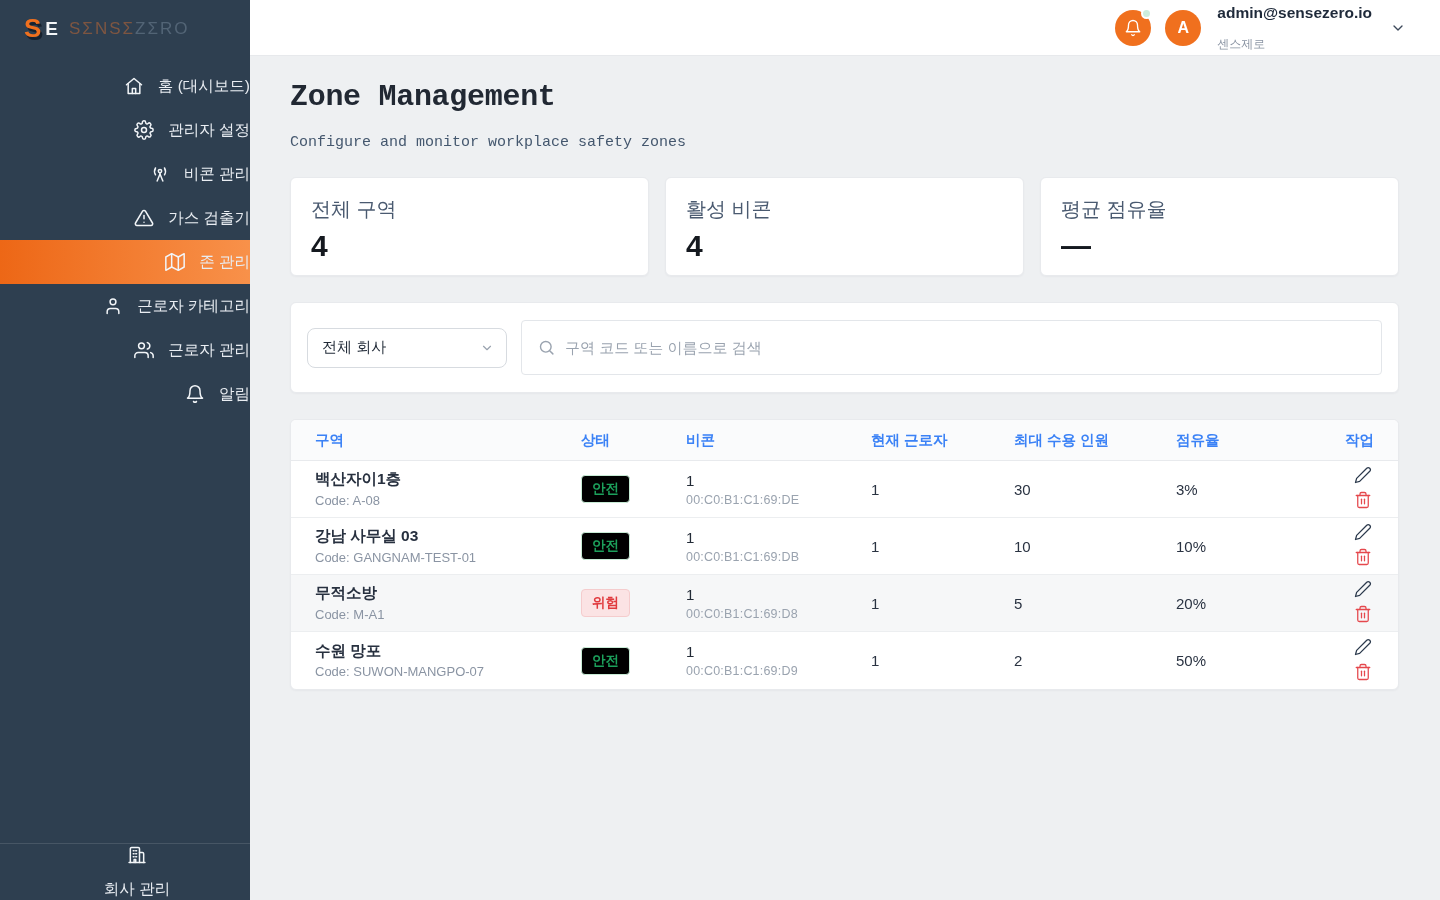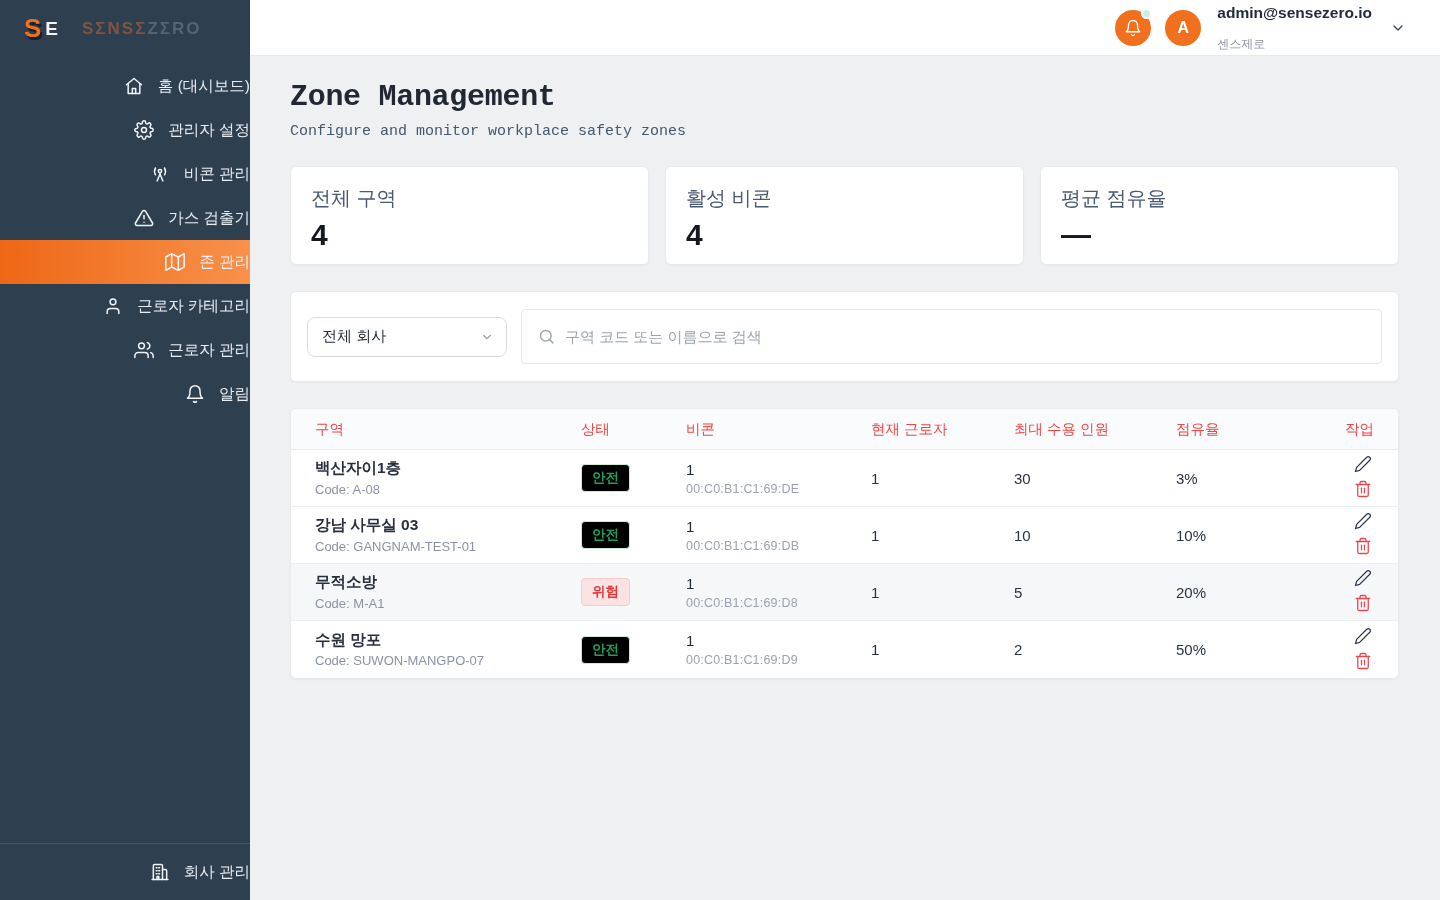--- a/index.html
+++ b/index.html
@@ -4,47 +4,47 @@
 <style>
   * { margin:0; padding:0; box-sizing:border-box; }
   html,body { width:1440px; height:900px; overflow:hidden; }
   body { font-family:"Liberation Sans","DejaVu Sans",sans-serif; background:#eef0f2; color:#1f2630; display:flex; }
 
   
   .sidebar { width:250px; min-width:250px; height:900px; background:#2e3f50; display:flex; flex-direction:column; color:#eef2f6; }
   .logo { height:56px; display:flex; align-items:center; padding-left:24px; gap:2px; }
   .logo-mark { font-size:26px; font-weight:800; color:#f0701e; text-shadow:2px 3px 0 #17212e; line-height:1; }
   .logo-mark2 { font-size:19px; font-weight:800; color:#f3f5f7; margin-left:2px; line-height:1; }
-  .logo-name { font-size:17px; font-weight:700; letter-spacing:2px; margin-left:22px; line-height:1; }
+  .logo-name { font-size:17px; font-weight:400; letter-spacing:2px; margin-left:9px; line-height:1; }
   .logo-name .p1 { color:rgba(236,116,46,.42); }
   .logo-name .p2 { color:rgba(142,160,180,.38); }
   .nav { margin-top:8px; flex:1; }
   .nav-item { height:44px; display:flex; align-items:center; gap:14px; padding-left:24px; font-size:15.5px; font-weight:500; color:#e9edf2; cursor:pointer;justify-content:flex-end; }
   .nav-item svg { width:20px; height:20px; stroke:#f2f5f8; stroke-width:1.8; fill:none; stroke-linecap:round; stroke-linejoin:round; flex:none; }
   .nav-item.active { background:linear-gradient(90deg,#ed6716,#f8914a); }
   .sidebar-footer { border-top:1px solid rgba(255,255,255,.12); }
-  .sidebar-footer .nav-item { height:56px; }
+  .sidebar-footer .nav-item { height:56px;flex-direction:column; }
 
   
   .main { flex:1; display:flex; flex-direction:column; height:900px; }
   .topbar { height:56px; background:#ffffff; border-bottom:1px solid #e7e9ec; display:flex; align-items:center; justify-content:flex-end; padding-right:34px; gap:12px; }
   .bell-btn { width:36px; height:36px; border-radius:50%; background:#f0701e; border:none; position:relative; display:flex; align-items:center; justify-content:center; cursor:pointer; }
   .bell-btn svg { width:18px; height:18px; stroke:#fff; stroke-width:1.8; fill:none; stroke-linecap:round; stroke-linejoin:round; }
   .bell-badge { position:absolute; top:-2px; right:-1px; width:11px; height:11px; border-radius:50%; background:#cdeedd; border:2px solid #ffffff; }
   .avatar { width:36px; height:36px; border-radius:50%; background:#f0701e; color:#fff; font-size:16px; font-weight:700; display:flex; align-items:center; justify-content:center; margin-left:2px; }
   .user-meta { margin-left:4px; line-height:1.25; }
   .user-email { font-size:15.5px; font-weight:600; color:#1f2a3a; }
   .user-org { font-size:12px; color:#8a94a3; margin-top:14px; }
   .user-chevron { width:16px; height:16px; stroke:#3c485a; stroke-width:2; fill:none; stroke-linecap:round; stroke-linejoin:round; margin-left:6px; cursor:pointer; }
 
   .content { flex:1; padding:24px 41px 0 40px; overflow:hidden; }
 
   .page-head { display:flex; justify-content:space-between; align-items:flex-start; margin-bottom:26px;font-family:Liberation Mono, monospace; }
   .page-title { font-size:30px; font-weight:700; color:#212833; letter-spacing:-.3px; }
-  .page-subtitle { font-size:15px; color:#44576e; margin-top:9px; }
+  .page-subtitle { font-size:15px; color:#44576e; margin-top:20px; }
   .head-actions { display:flex; gap:14px; margin-top:10px; }
   .btn { display:flex; align-items:center; gap:8px; height:37px; padding:0 16px; border-radius:6px; font-size:15px; cursor:pointer; font-family:inherit; }
   .btn svg { width:16px; height:16px; stroke-width:2; fill:none; stroke-linecap:round; stroke-linejoin:round; }
   .btn-ghost { background:#fff; border:1px solid #d9dde2; color:#27303c; box-shadow:0 1px 2px rgba(16,24,40,.05); }
   .btn-ghost svg { stroke:#27303c; }
   .btn-primary { background:linear-gradient(100deg,#f07a22,#ec5f13); border:none; color:#fff; font-weight:500; box-shadow:0 2px 5px rgba(236,103,22,.35); }
   .btn-primary svg { stroke:#fff; }
 
   .stats { display:flex; gap:16px; margin-bottom:26px; }
   .stat-card { flex:1; background:#fff; border:1px solid #e8eaed; border-radius:6px; height:99px; padding:18px 20px; box-shadow:0 1px 2px rgba(16,24,40,.04); }
@@ -55,21 +55,21 @@
   .select { width:200px; height:40px; border:1px solid #d7dbe0; border-radius:8px; background:#fff; display:flex; align-items:center; justify-content:space-between; padding:0 12px 0 14px; font-size:15px; color:#222b38; cursor:pointer; }
   .select svg { width:14px; height:14px; stroke:#9aa3af; stroke-width:2; fill:none; stroke-linecap:round; stroke-linejoin:round; }
   .search-box { flex:1; height:55px; border:1px solid #e3e6ea; border-radius:4px; background:#fff; display:flex; align-items:center; padding:0 16px; gap:10px; }
   .search-box svg { width:17px; height:17px; stroke:#9aa3af; stroke-width:2; fill:none; stroke-linecap:round; stroke-linejoin:round; flex:none; }
   .search-box input { border:none; outline:none; flex:1; font-size:15px; color:#222b38; font-family:inherit; background:transparent; }
   .search-box input::placeholder { color:#9aa3af; }
 
   .table-card { background:#fff; border:1px solid #e8eaed; border-radius:6px; overflow:hidden; box-shadow:0 1px 2px rgba(16,24,40,.04); }
   .trow { display:grid; grid-template-columns:266px 105px 185px 143px 162px 140px 1fr; align-items:center; padding:0 24px; }
   .thead { height:41px; background:#fafbfc; border-bottom:1px solid #e8eaed; }
-  .th { font-size:14.5px; font-weight:400; color:#ef4444; }
+  .th { font-size:14.5px; font-weight:700; color:#3b82f6; }
   .th.actions, .td.actions { text-align:right; }
   .tbody-row { height:57px; border-bottom:1px solid #eceef0; }
   .tbody-row:last-child { border-bottom:none; }
   .tbody-row.highlight { background:#f6f7f8; }
   .zone-name { font-size:15.5px; font-weight:700; color:#27303f; line-height:1.2; }
   .zone-code { font-size:13px; color:#8a94a3; margin-top:4px; }
   .badge { display:inline-block; padding:4px 10px; border-radius:4px; font-size:13.5px; font-weight:600; }
   .badge.safe { background:#000000; color:#1ca05b; border:1px solid #c8ecd6; }
   .badge.danger { background:#fbe3e4; color:#e03a3e; border:1px solid #f5cccd; }
   .beacon-count { font-size:15px; color:#232b37; }

